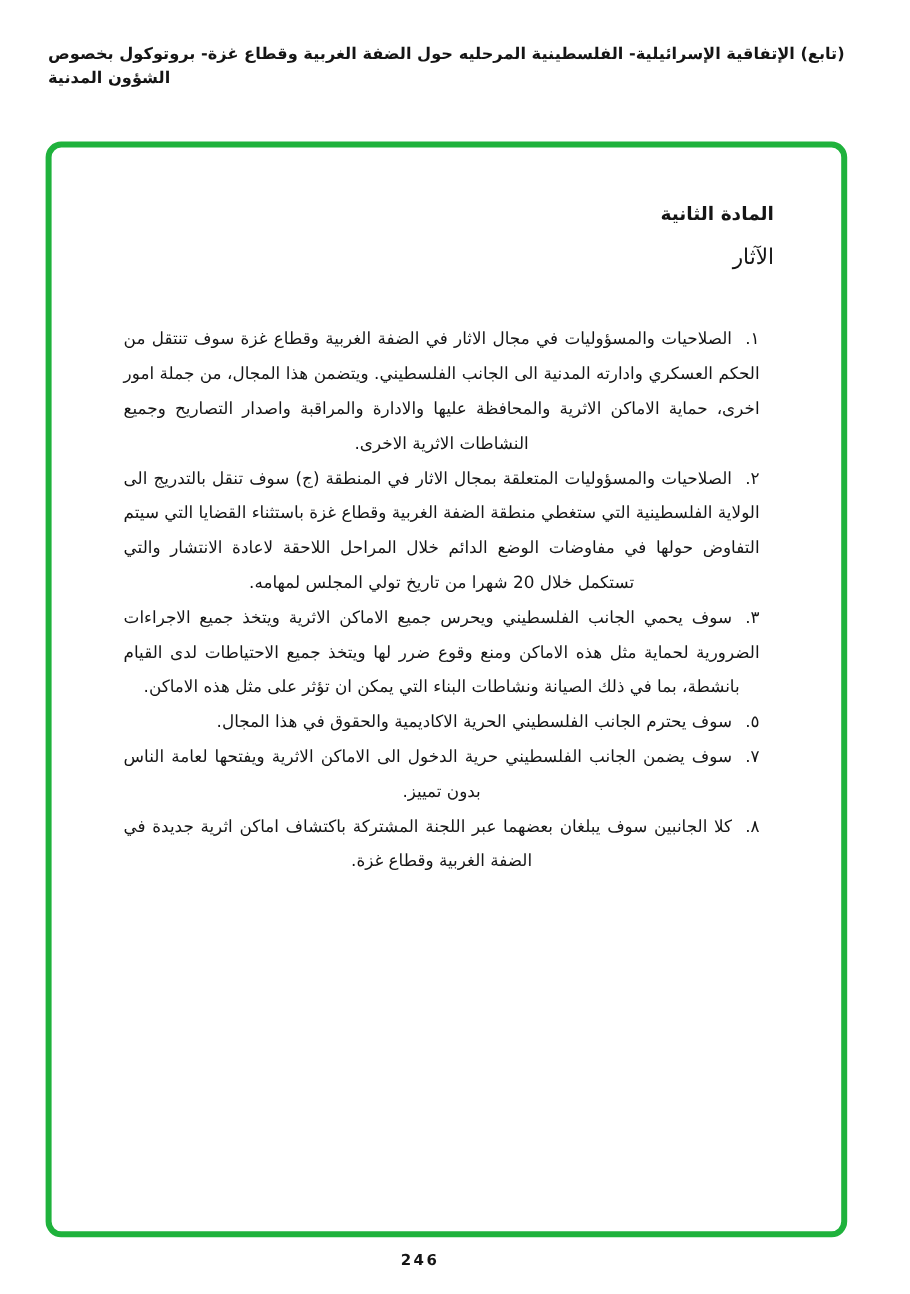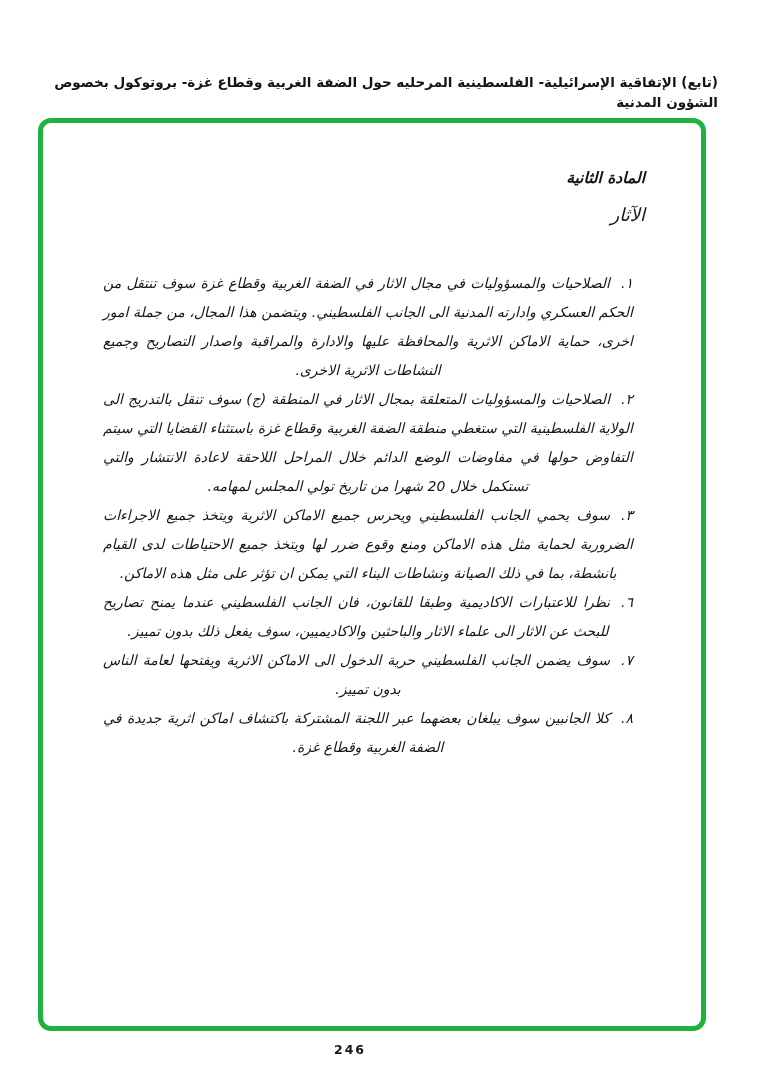--- a/index.html
+++ b/index.html
@@ -12,22 +12,22 @@
     width: 758px;
     height: 1078px;
     background: #ffffff;
     font-family: "DejaVu Sans", sans-serif;
     color: var(--text);
     position: relative;
     overflow: hidden;
   }
   .doc-header {
     direction: rtl;
-    text-align: right;
-    padding-top: 72px;
+    text-align: left;
+    padding-top: 35px;
   }
   .doc-header .h1 {
     font-weight: bold;
     font-size: 13.5px;
     line-height: 1.5;
     padding: 0 40px;
   }
   .doc-header .h2 {
     font-weight: bold;
     font-size: 10.5px;
@@ -36,21 +36,20 @@
   }
   .green-box {
     position: absolute;
     left: 38px;
     top: 118px;
     width: 668px;
     height: 913px;
     border: 5px solid var(--green);
     border-radius: 13px;
     background: #ffffff;
-    font-style: italic;
   }
   .content {
     direction: rtl;
     padding: 46px 56px 0 48px;
   }
   .article-title {
     font-size: 15.5px;
     font-weight: bold;
     margin: 0 0 17px 0;
   }
@@ -98,21 +97,21 @@
   </header>
 
   <div class="green-box">
     <div class="content">
       <h2 class="article-title">المادة الثانية</h2>
       <div class="article-subtitle">الآثار</div>
       <ol class="clauses" id="clauses">
           <li class="clause"><span class="num">١.</span><span class="body">الصلاحيات والمسؤوليات في مجال الاثار في الضفة الغربية وقطاع غزة سوف تنتقل من الحكم العسكري وادارته المدنية الى الجانب الفلسطيني. ويتضمن هذا المجال، من جملة امور اخرى، حماية الاماكن الاثرية والمحافظة عليها والادارة والمراقبة واصدار التصاريح وجميع النشاطات الاثرية الاخرى.</span></li>
           <li class="clause"><span class="num">٢.</span><span class="body">الصلاحيات والمسؤوليات المتعلقة بمجال الاثار في المنطقة (ج) سوف تنقل بالتدريج الى الولاية الفلسطينية التي ستغطي منطقة الضفة الغربية وقطاع غزة باستثناء القضايا التي سيتم التفاوض حولها في مفاوضات الوضع الدائم خلال المراحل اللاحقة لاعادة الانتشار والتي تستكمل خلال 20 شهرا من تاريخ تولي المجلس لمهامه.</span></li>
           <li class="clause"><span class="num">٣.</span><span class="body">سوف يحمي الجانب الفلسطيني ويحرس جميع الاماكن الاثرية ويتخذ جميع الاجراءات الضرورية لحماية مثل هذه الاماكن ومنع وقوع ضرر لها ويتخذ جميع الاحتياطات لدى القيام بانشطة، بما في ذلك الصيانة ونشاطات البناء التي يمكن ان تؤثر على مثل هذه الاماكن.</span></li>
-          <li class="clause"><span class="num">٦.</span><span class="body">نظرا للاعتبارات الاكاديمية وطبقا للقانون، فان الجانب الفلسطيني عندما يمنح تصاريح للبحث عن الاثار الى علماء الاثار والباحثين والاكاديميين، سوف يفعل ذلك بدون تمييز.</span></li>
+          <li class="clause short"><span class="num">٥.</span><span class="body">سوف يحترم الجانب الفلسطيني الحرية الاكاديمية والحقوق في هذا المجال.</span></li>
           <li class="clause"><span class="num">٧.</span><span class="body">سوف يضمن الجانب الفلسطيني حرية الدخول الى الاماكن الاثرية ويفتحها لعامة الناس بدون تمييز.</span></li>
           <li class="clause"><span class="num">٨.</span><span class="body">كلا الجانبين سوف يبلغان بعضهما عبر اللجنة المشتركة باكتشاف اماكن اثرية جديدة في الضفة الغربية وقطاع غزة.</span></li>
         </ol>
     </div>
   </div>
 
   <div class="page-number">246</div>
 
 </div>
 

